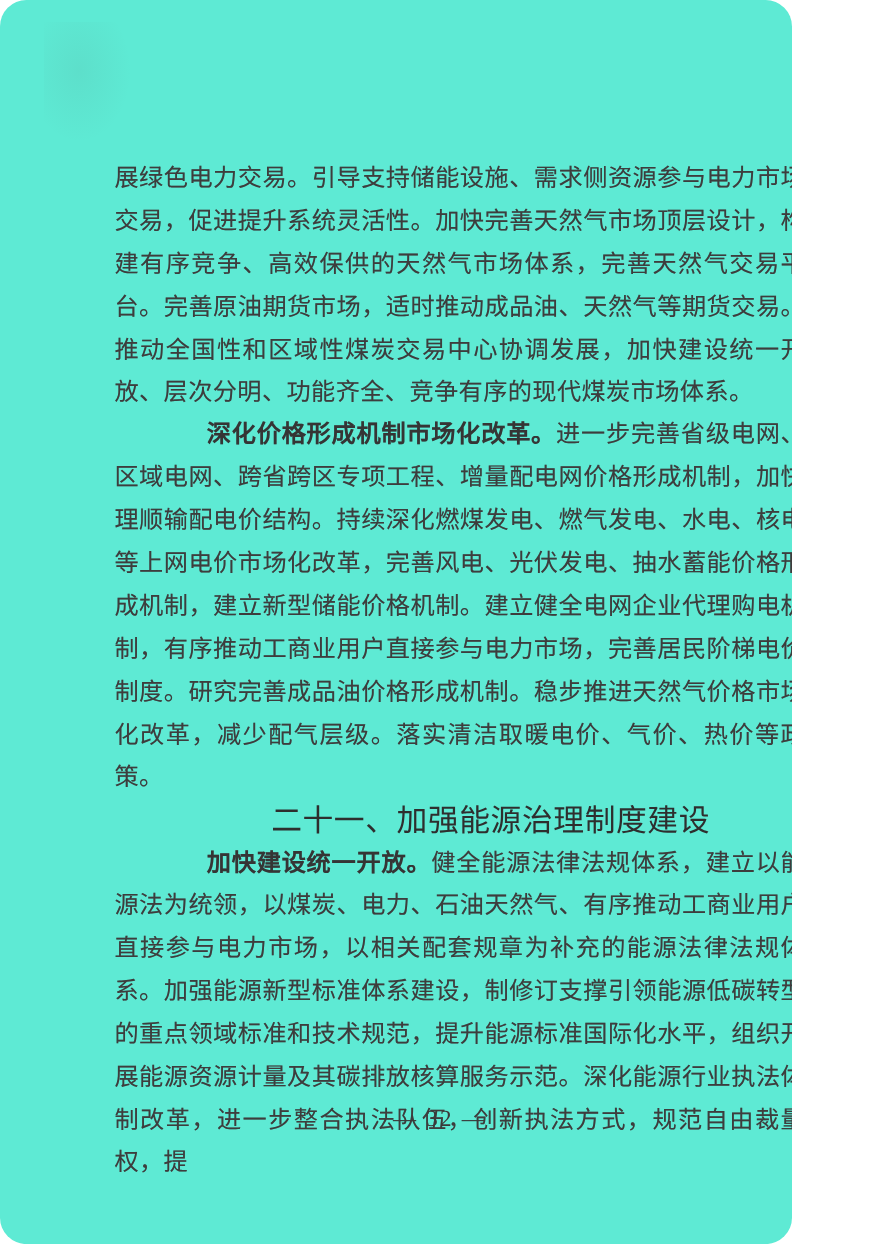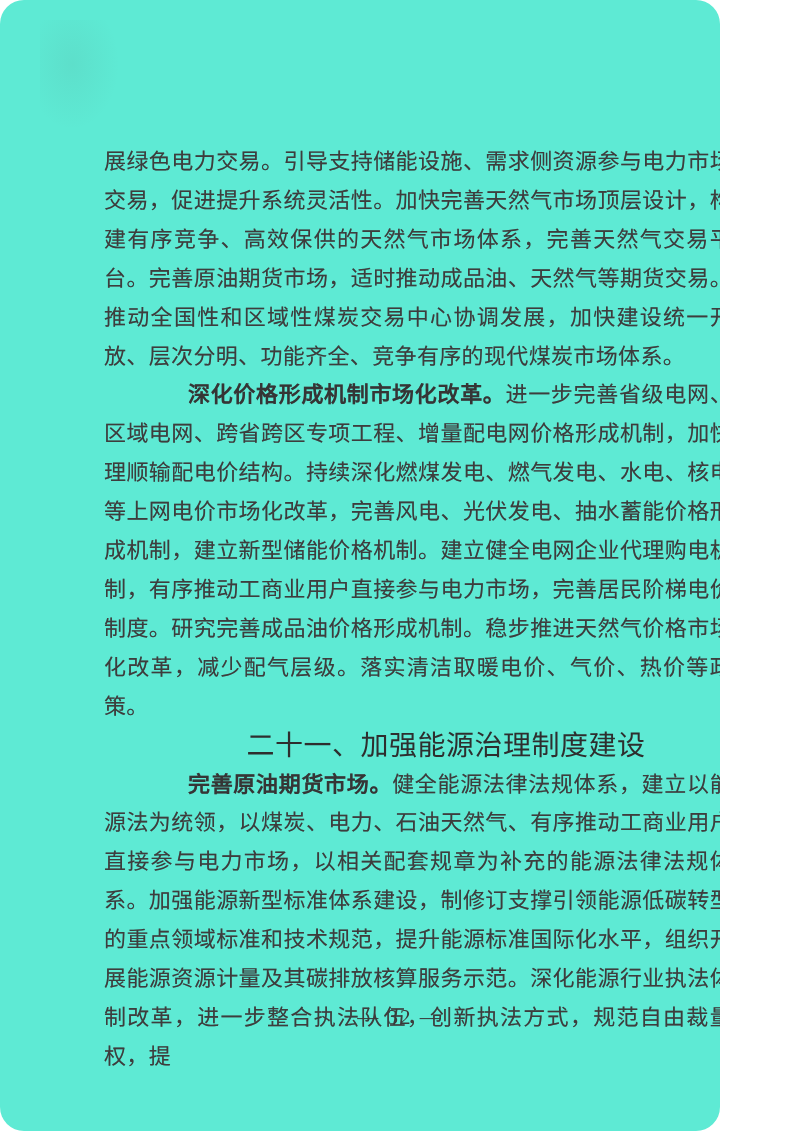--- a/index.html
+++ b/index.html
@@ -81,19 +81,19 @@
   <div class="scan-smudge"></div>
 
   <div class="textblock">
 
     <p class="para"><span>展绿色电力交易。引导支持储能设施、需求侧资源参与电力市场交易，促进提升系统灵活性。加快完善天然气市场顶层设计，构建有序竞争、高效保供的天然气市场体系，完善天然气交易平台。完善原油期货市场，适时推动成品油、天然气等期货交易。推动全国性和区域性煤炭交易中心协调发展，加快建设统一开放、层次分明、功能齐全、竞争有序的现代煤炭市场体系。</span></p>
 
     <p class="para indent"><span class="lead">深化价格形成机制市场化改革。</span><span>进一步完善省级电网、区域电网、跨省跨区专项工程、增量配电网价格形成机制，加快理顺输配电价结构。持续深化燃煤发电、燃气发电、水电、核电等上网电价市场化改革，完善风电、光伏发电、抽水蓄能价格形成机制，建立新型储能价格机制。建立健全电网企业代理购电机制，有序推动工商业用户直接参与电力市场，完善居民阶梯电价制度。研究完善成品油价格形成机制。稳步推进天然气价格市场化改革，减少配气层级。落实清洁取暖电价、气价、热价等政策。</span></p>
 
     <h2 class="section-heading">二十一、加强能源治理制度建设</h2>
 
-    <p class="para indent"><span class="lead">完善原油期货市场。</span><span>健全能源法律法规体系，建立以能源法为统领，以煤炭、电力、石油天然气、有序推动工商业用户直接参与电力市场，以相关配套规章为补充的能源法律法规体系。加强能源新型标准体系建设，制修订支撑引领能源低碳转型的重点领域标准和技术规范，提升能源标准国际化水平，组织开展能源资源计量及其碳排放核算服务示范。深化能源行业执法体制改革，进一步整合执法队伍，创新执法方式，规范自由裁量权，提</span></p>
+    <p class="para indent"><span class="lead">加快建设统一开放。</span><span>健全能源法律法规体系，建立以能源法为统领，以煤炭、电力、石油天然气、有序推动工商业用户直接参与电力市场，以相关配套规章为补充的能源法律法规体系。加强能源新型标准体系建设，制修订支撑引领能源低碳转型的重点领域标准和技术规范，提升能源标准国际化水平，组织开展能源资源计量及其碳排放核算服务示范。深化能源行业执法体制改革，进一步整合执法队伍，创新执法方式，规范自由裁量权，提</span></p>
 
   </div>
 
   <div class="page-footer">— 32 —</div>
 
 </div>
 
 </body></html>

